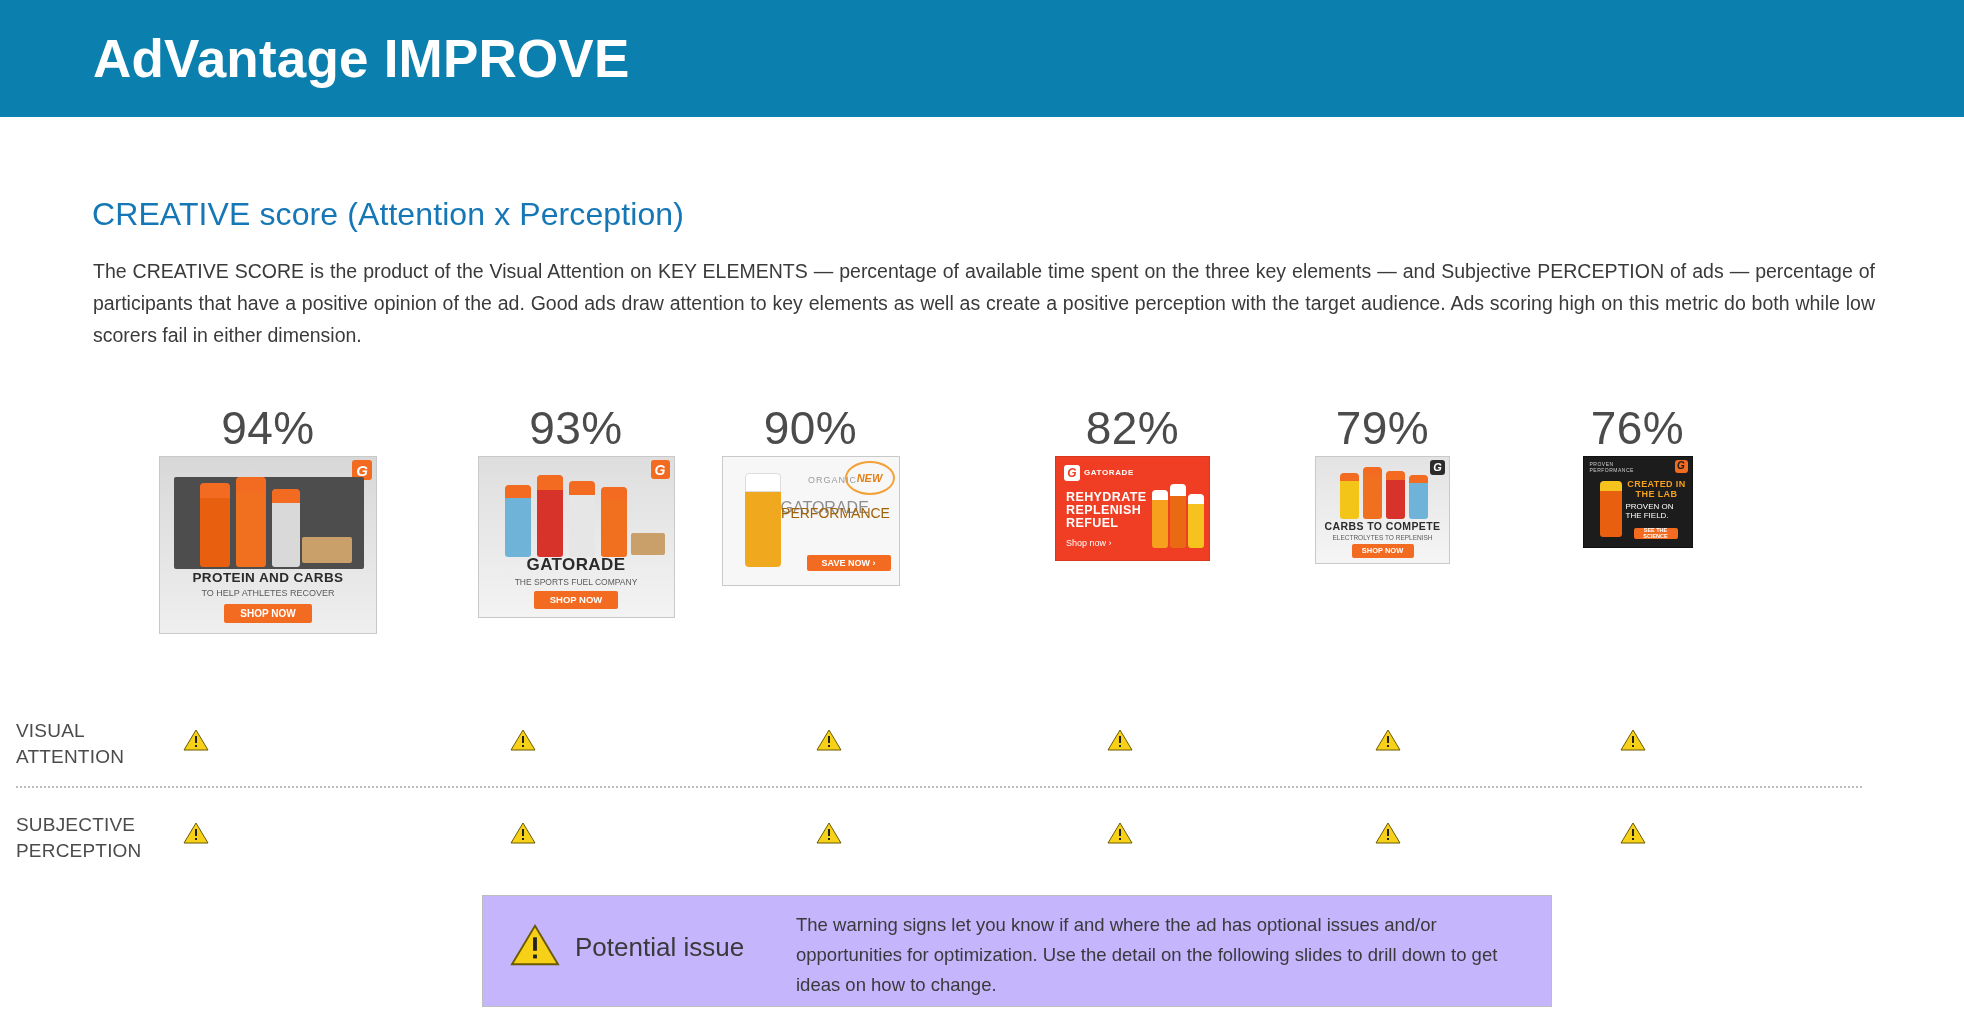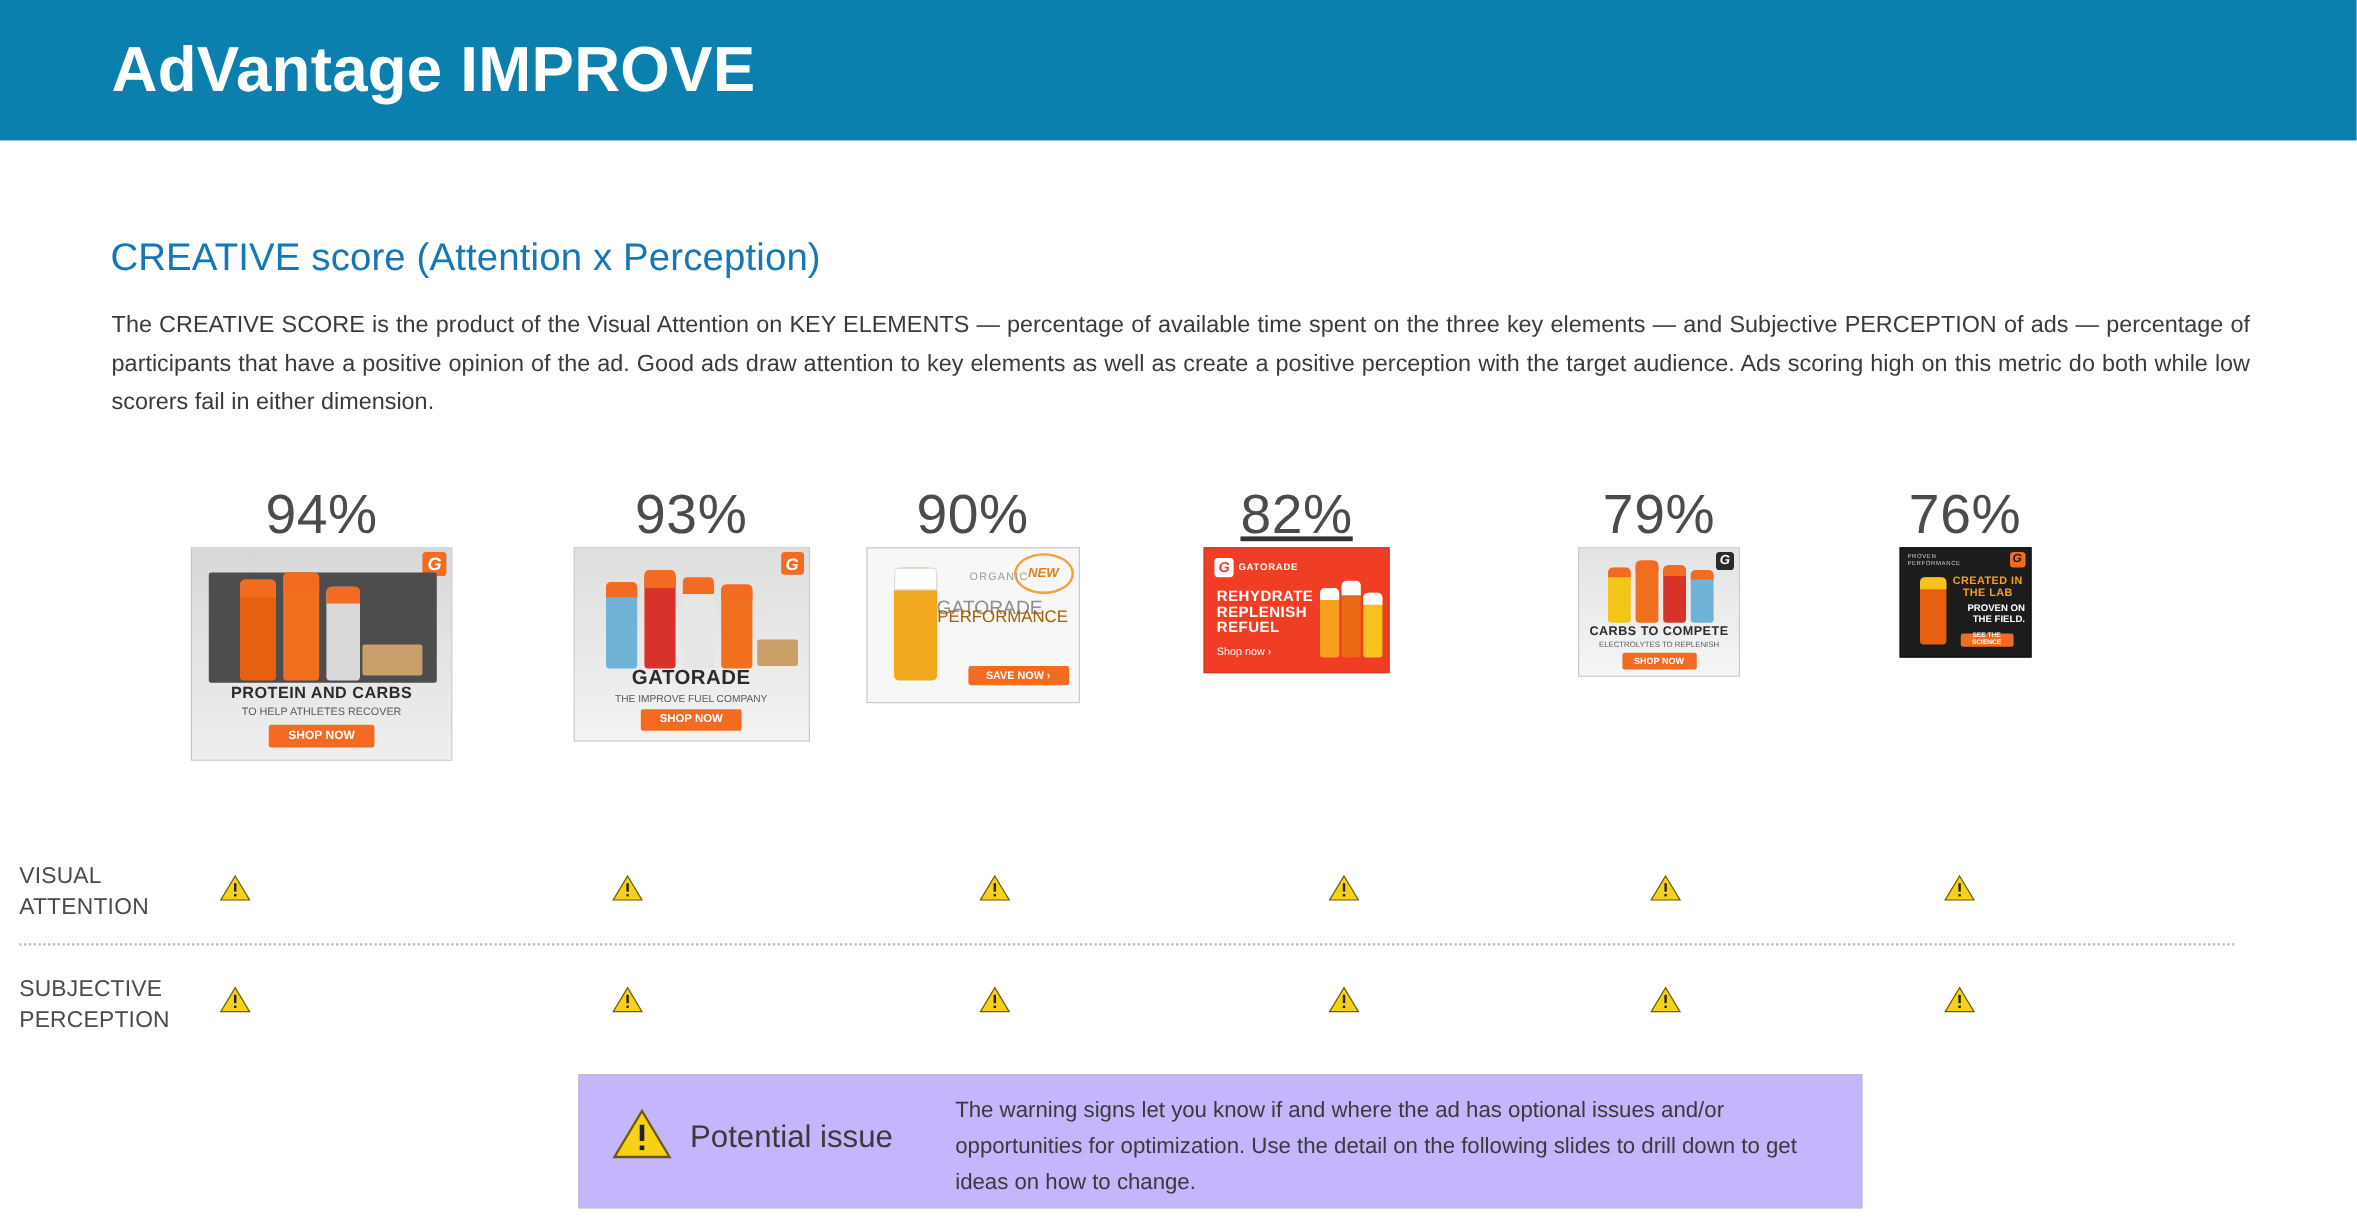--- a/index.html
+++ b/index.html
@@ -240,40 +240,40 @@
           <div class="cap"></div>
         </div>
       <div class="bottle" style="left:90px;bottom:60px;width:26px;height:76px;background:#e6e6e6;">
           <div class="cap"></div>
         </div>
       <div class="bottle" style="left:122px;bottom:60px;width:26px;height:70px;background:#f07020;">
           <div class="cap"></div>
         </div>
       <div style="position:absolute;left:152px;bottom:62px;width:34px;height:22px;background:#c9a06a;border-radius:2px;"></div>
       <div class="ad-headline" style="bottom:42px;font-size:17px;">GATORADE</div>
-      <div class="ad-sub" style="bottom:30px;font-size:8.5px;">THE IMPROVE FUEL COMPANY</div>
+      <div class="ad-sub" style="bottom:30px;font-size:8.5px;">THE SPORTS FUEL COMPANY</div>
       <div class="cta" style="bottom:8px;width:84px;height:18px;font-size:9.5px;">SHOP NOW</div>
     </div>
   </div>
 
   <div class="card" style="left:718px; width:185px;">
     <div class="score">90%</div>
     <div class="thumb" style="width:178px; height:130px; background:#f7f7f7;">
       <div style="position:absolute;right:4px;top:4px;width:46px;height:30px;border:2px solid #f3a23a;border-radius:50%;color:#e2811b;font-size:11px;font-style:italic;font-weight:bold;display:flex;align-items:center;justify-content:center;">NEW</div>
       <div class="bottle" style="left:22px;bottom:18px;width:36px;height:94px;background:#f0a81e;border-radius:8px 8px 4px 4px;">
         <div class="cap" style="background:#ffffff;border:1px solid #ddd;"></div>
       </div>
       <div class="ad-sub" style="left:auto;right:12px;width:108px;text-align:center;top:18px;font-size:9px;color:#9a9a9a;letter-spacing:1px;">ORGANIC</div>
       <div class="ad-sub" style="left:auto;right:8px;width:110px;text-align:left;top:42px;font-size:16px;color:#8d8d8d;">GATORADE</div>
       <div class="ad-sub" style="left:auto;right:8px;width:110px;text-align:center;top:48px;font-size:14px;color:#a16207;">PERFORMANCE</div>
       <div class="cta" style="left:auto;right:8px;transform:none;bottom:14px;width:84px;height:16px;font-size:9px;">SAVE NOW ›</div>
     </div>
   </div>
 
-  <div class="card" style="left:993px; width:175px;text-decoration:underline;">
+  <div class="card" style="left:1045px; width:175px;">
     <div class="score">82%</div>
     <div class="thumb" style="width:155px; height:105px; background:#ef3e23; border-color:#d8361d;">
       <div class="g-badge" style="left:8px;right:auto;top:8px;background:#ffffff;color:#ef3e23;width:16px;height:16px;font-size:12px;padding-top:2px;box-sizing:border-box;">G</div>
       <div class="ad-sub" style="left:28px;right:auto;text-align:left;top:11px;font-size:8px;color:#ffffff;font-weight:bold;letter-spacing:0.6px;">GATORADE</div>
       <div class="ad-headline" style="left:10px;right:auto;width:76px;text-align:left;top:34px;font-size:12.5px;line-height:13px;color:#ffffff;">REHYDRATE REPLENISH REFUEL</div>
       <div class="bottle" style="left:96px;bottom:12px;width:16px;height:58px;background:#f6a01e;">
           <div class="cap" style="background:#fff;"></div>
         </div>
       <div class="bottle" style="left:114px;bottom:12px;width:16px;height:64px;background:#e96a13;">
           <div class="cap" style="background:#fff;"></div>
@@ -309,21 +309,21 @@
 
   <div class="card" style="left:1560px; width:155px;">
     <div class="score">76%</div>
     <div class="thumb" style="width:110px; height:92px; background:#1c1c1c; border-color:#111;">
       <div class="g-badge dark" style="background:#f36b21;color:#1c1c1c;width:13px;height:13px;font-size:10px;padding-top:1px;box-sizing:border-box;">G</div>
       <div class="ad-sub" style="top:4px;left:6px;right:auto;width:70px;text-align:left;font-size:5px;color:#cfcfcf;letter-spacing:0.5px;">PROVEN PERFORMANCE</div>
       <div class="bottle" style="left:16px;bottom:10px;width:22px;height:56px;background:#e8600f;">
           <div class="cap" style="background:#f6c21e;"></div>
         </div>
       <div class="ad-headline" style="left:auto;right:4px;width:62px;text-align:center;top:22px;font-size:9px;line-height:10px;color:#f6a01e;">CREATED IN THE LAB</div>
-      <div class="ad-sub" style="left:auto;right:4px;width:62px;text-align:right;top:45px;font-size:8px;line-height:9px;color:#ffffff;font-weight:bold;">PROVEN ON THE FIELD.</div>
+      <div class="ad-sub" style="left:auto;right:4px;width:62px;text-align:left;top:45px;font-size:8px;line-height:9px;color:#ffffff;font-weight:normal;">PROVEN ON THE FIELD.</div>
       <div class="cta" style="left:auto;right:14px;transform:none;bottom:8px;width:44px;height:11px;font-size:5.5px;">SEE THE SCIENCE</div>
     </div>
   </div>
 </div>
 
 <div class="row-label" style="top:718px;">
   <div>VISUAL</div>
   <div>ATTENTION</div>
 </div>
 

